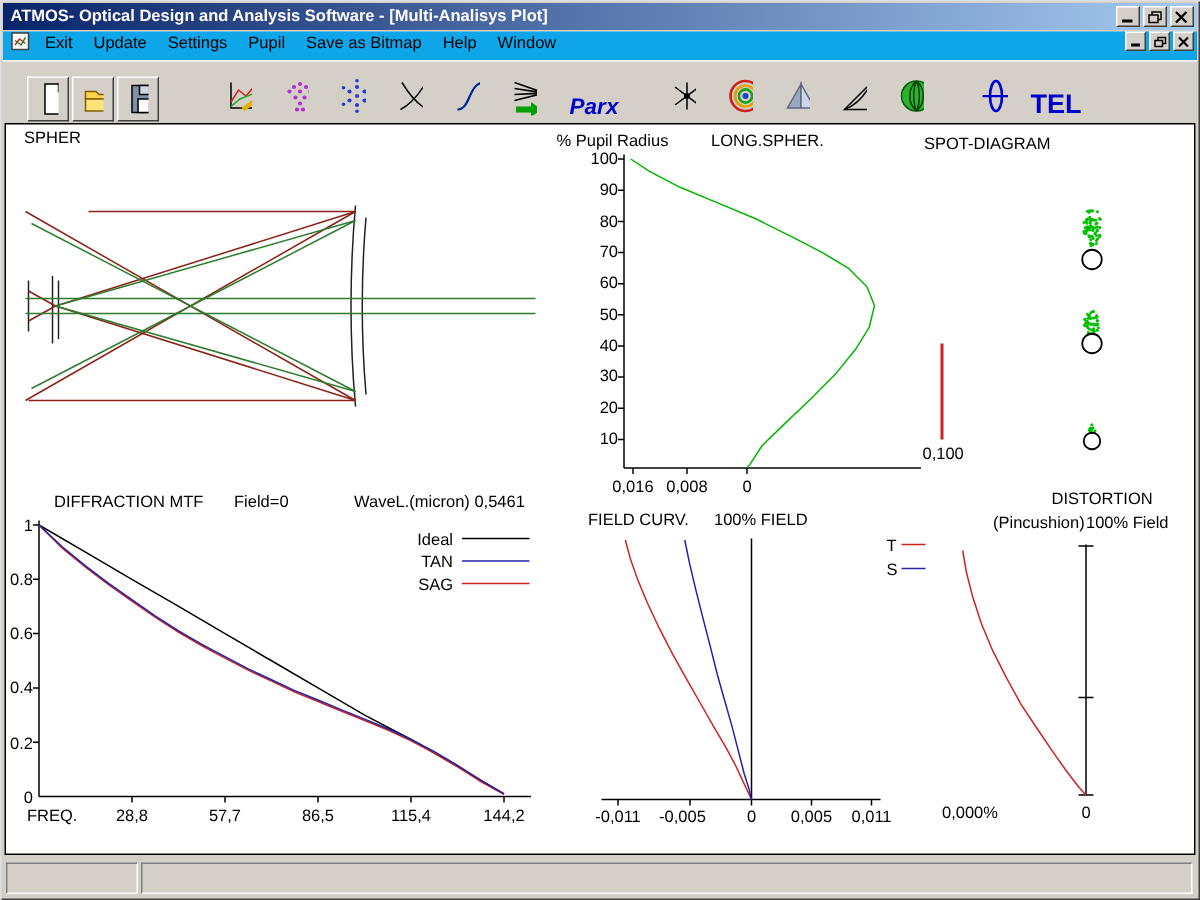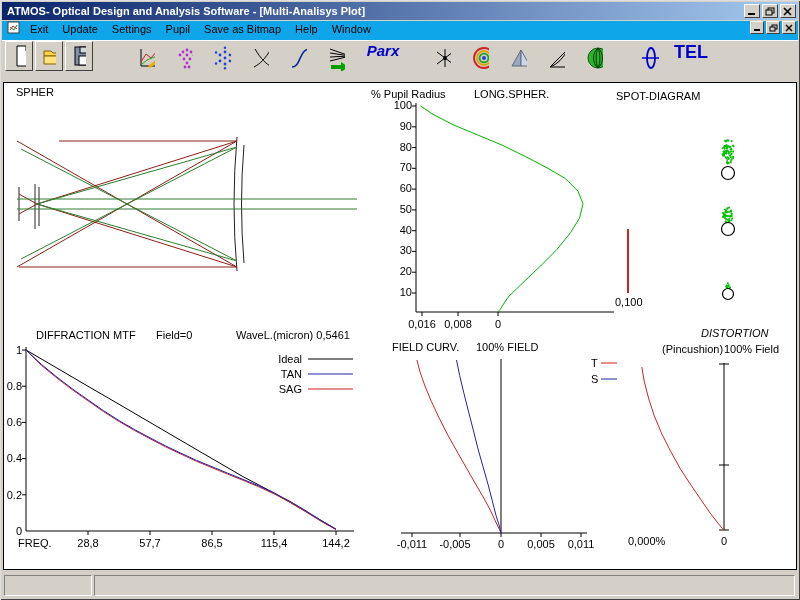--- a/index.html
+++ b/index.html
@@ -18,21 +18,21 @@
   
   .menubar{position:absolute;left:2px;top:21px;right:2px;height:19px;
            display:flex;align-items:flex-start;background:#0ea5e9;padding-left:2px;}
   .menuitem{padding:2px 7px;cursor:default;}
   .mdibtns{margin-left:auto;display:flex;margin-right:2px;}
   .mbtn{width:14px;height:13px;margin-left:2px;background:#d4d0c8;
         border:1px solid;border-color:#fff #404040 #404040 #fff;
         display:flex;align-items:center;justify-content:center;padding:0;}
   
   .toolbar{position:absolute;left:2px;top:40px;right:2px;height:40px;
-           border-top:1px solid #fff;display:flex;align-items:flex-start;padding-left:3px;background:#d4d0c8;}
+           border-top:1px solid #fff;display:flex;align-items:flex-end;padding-left:16px;background:#d4d0c8;}
   .tbtn{width:28px;height:30px;margin-right:2px;background:#d4d0c8;
         border:1px solid;border-color:#fff #404040 #404040 #fff;
         display:flex;align-items:center;justify-content:center;}
   .ticon{width:30px;height:34px;margin-right:8px;display:flex;align-items:center;justify-content:center;background:none;border:none;}
   .ttext{color:#0000cc;font-weight:bold;border:none;background:none;display:flex;align-items:center;justify-content:center;}
   .parx{font-size:15px;font-style:italic;width:44px;margin-left:2px;}
   .dims{font-size:19px;font-style:italic;width:60px;letter-spacing:1px;}
   .tel{font-size:18px;width:36px;}
   .gap36{margin-left:36px;} .gap22{margin-left:22px;} .gap18{margin-left:18px;}
   
@@ -508,21 +508,21 @@
         <text x="192" y="193">0,011</text>
       </g>
       <text x="202" y="12">T</text>
       <line x1="212" y1="8" x2="228" y2="8" stroke="#cc2222"></line>
       <text x="202" y="28">S</text>
       <line x1="212" y1="24" x2="228" y2="24" stroke="#2222aa"></line>
       <polyline fill="none" stroke="#cc2222" points="27.9,5.0 31.1,17.1 35.9,30.9 42.4,46.5 50.5,63.8 59.4,81.1 69.1,98.4 78.0,114.0 86.9,129.6 95.0,143.4 101.5,155.5 106.3,165.9 110.4,174.5 112.0,178.0"></polyline>
       <polyline fill="none" stroke="#2222aa" points="67.5,5.0 70.7,20.6 74.8,37.9 79.6,56.9 84.5,75.9 89.3,95.0 94.2,112.3 99.1,129.6 103.1,145.1 107.1,160.7 110.4,171.1 112.0,178.0"></polyline>
     </svg>
 
-    <div class="plbl" style="left:697px;top:244px;font-style:italic;">DISTORTION</div>
+    <div class="plbl" style="left:697px;top:244px;">DISTORTION</div>
     <div class="plbl" style="left:628px;top:260px;margin-left:30px;">(Pincushion)</div>
     <div class="plbl" style="left:720px;top:260px;">100% Field</div>
     <svg style="left:620px;top:276px;" width="174" height="268">
       <line x1="100" y1="4" x2="100" y2="171" stroke="#000"></line>
       <g stroke="#000">
         <line x1="95" y1="5" x2="105" y2="5"></line>
           <line x1="95" y1="106" x2="105" y2="106"></line>
           <line x1="95" y1="171" x2="105" y2="171"></line>
       </g>
       <text x="4" y="186">0,000%</text>

